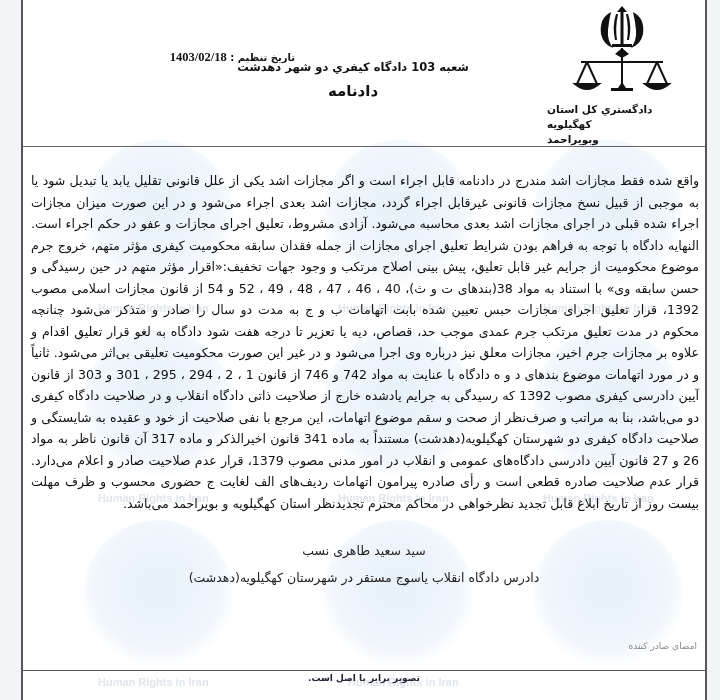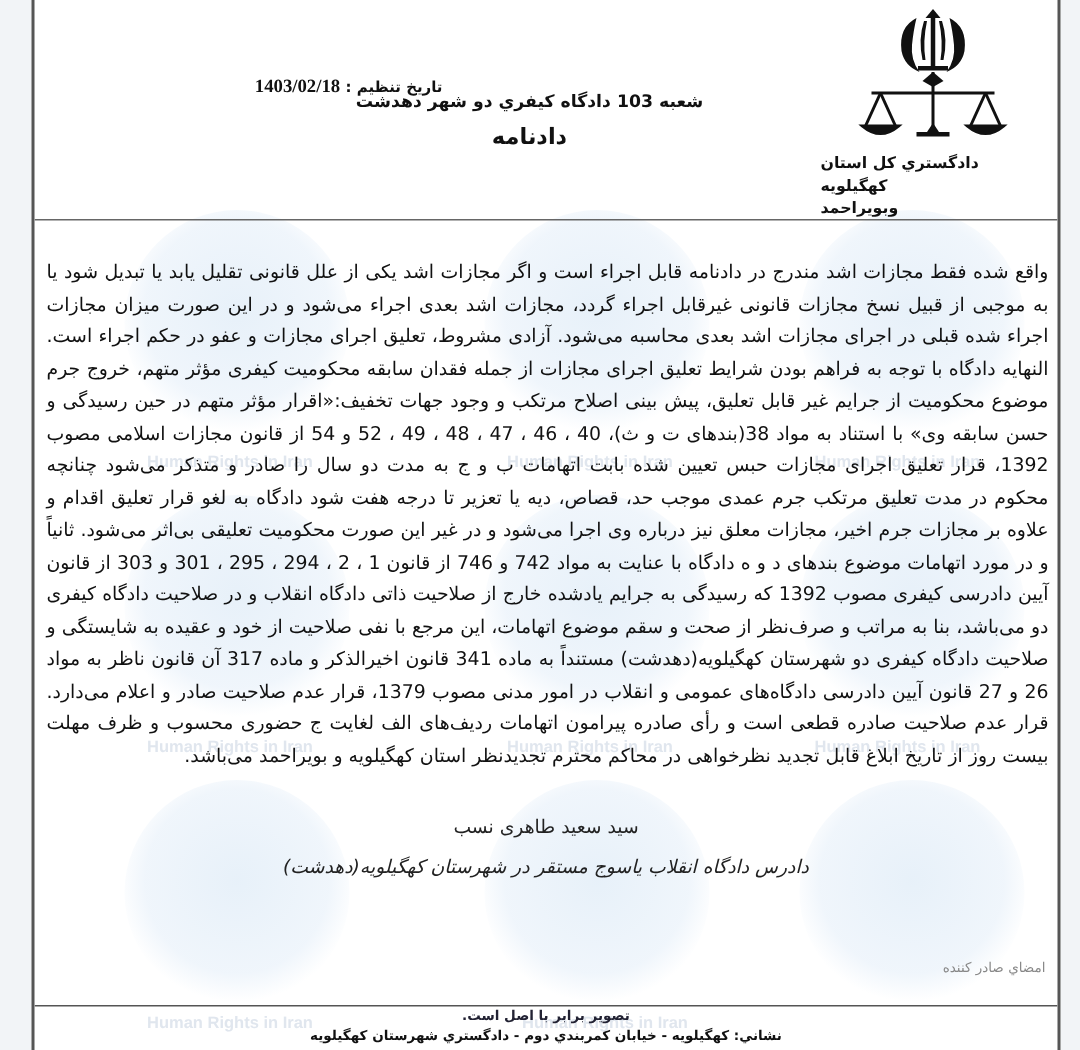--- a/index.html
+++ b/index.html
@@ -48,21 +48,21 @@
   .meta-row { font-size: 10px; font-weight: bold; color: #111; line-height: 14px; white-space: nowrap; }
   .meta-row .num { font-family: "Liberation Serif", serif; font-size: 12.5px; font-weight: bold; }
   .body-text {
     position: absolute; left: 8px; top: 148px; width: 668px;
     direction: rtl; text-align: justify; text-align-last: right;
     font-family: "DejaVu Sans", sans-serif; font-size: 12.6px; line-height: 21.5px; color: #111; margin-top: 22px;
   }
   .body-text p { margin: 0; }
   .signature { position: absolute; left: 0; width: 100%; text-align: center; direction: rtl; color: #222; }
   .sig-name { top: 543px; font-size: 12.5px; }
-  .sig-title { top: 570px; font-size: 12.5px; font-style: italic; }
+  .sig-title { top: 570px; font-size: 12.5px; }
   .sign-label {
     position: absolute; right: 8px; top: 641px; direction: rtl;
     font-size: 9px; color: #888;
   }
   .footer-line { position: absolute; left: 0; top: 670px; width: 100%; border-top: 1px solid #555; }
   .footer {
     position: absolute; right: 0; top: 672px; width: 100%; direction: rtl; text-align: center;
     font-size: 9px; font-weight: bold; color: #111; line-height: 13px;
   }
   .footer .certified { color: #223; }
@@ -137,15 +137,14 @@
     <p>واقع شده فقط مجازات اشد مندرج در دادنامه قابل اجراء است و اگر مجازات اشد یکی از علل قانونی تقلیل یابد یا تبدیل شود یا به موجبی از قبیل نسخ مجازات قانونی غیرقابل اجراء گردد، مجازات اشد بعدی اجراء می‌شود و در این صورت میزان مجازات اجراء شده قبلی در اجرای مجازات اشد بعدی محاسبه می‌شود. آزادی مشروط، تعلیق اجرای مجازات و عفو در حکم اجراء است. النهایه دادگاه با توجه به فراهم بودن شرایط تعلیق اجرای مجازات از جمله فقدان سابقه محکومیت کیفری مؤثر متهم، خروج جرم موضوع محکومیت از جرایم غیر قابل تعلیق، پیش بینی اصلاح مرتکب و وجود جهات تخفیف:«اقرار مؤثر متهم در حین رسیدگی و حسن سابقه وی» با استناد به مواد 38(بندهای ت و ث)، 40 ، 46 ، 47 ، 48 ، 49 ، 52 و 54 از قانون مجازات اسلامی مصوب 1392، قرار تعلیق اجرای مجازات حبس تعیین شده بابت اتهامات ب و ج به مدت دو سال را صادر و متذکر می‌شود چنانچه محکوم در مدت تعلیق مرتکب جرم عمدی موجب حد، قصاص، دیه یا تعزیر تا درجه هفت شود دادگاه به لغو قرار تعلیق اقدام و علاوه بر مجازات جرم اخیر، مجازات معلق نیز درباره وی اجرا می‌شود و در غیر این صورت محکومیت تعلیقی بی‌اثر می‌شود. ثانیاً و در مورد اتهامات موضوع بندهای د و ه دادگاه با عنایت به مواد 742 و 746 از قانون 1 ، 2 ، 294 ، 295 ، 301 و 303 از قانون آیین دادرسی کیفری مصوب 1392 که رسیدگی به جرایم یادشده خارج از صلاحیت ذاتی دادگاه انقلاب و در صلاحیت دادگاه کیفری دو می‌باشد، بنا به مراتب و صرف‌نظر از صحت و سقم موضوع اتهامات، این مرجع با نفی صلاحیت از خود و عقیده به شایستگی و صلاحیت دادگاه کیفری دو شهرستان کهگیلویه(دهدشت) مستنداً به ماده 341 قانون اخیرالذکر و ماده 317 آن قانون ناظر به مواد 26 و 27 قانون آیین دادرسی دادگاه‌های عمومی و انقلاب در امور مدنی مصوب 1379، قرار عدم صلاحیت صادر و اعلام می‌دارد. قرار عدم صلاحیت صادره قطعی است و رأی صادره پیرامون اتهامات ردیف‌های الف لغایت ج حضوری محسوب و ظرف مهلت بیست روز از تاریخ ابلاغ قابل تجدید نظرخواهی در محاکم محترم تجدیدنظر استان کهگیلویه و بویراحمد می‌باشد.</p>
   </div>
 
   <div class="signature sig-name">سید سعید طاهری نسب</div>
   <div class="signature sig-title">دادرس دادگاه انقلاب یاسوج مستقر در شهرستان کهگیلویه(دهدشت)</div>
   <div class="sign-label">امضاي صادر کننده</div>
 
   <div class="footer-line"></div>
   <div class="footer">
     <div class="certified">تصویر برابر با اصل است.</div>
-    <div>نشاني:  کهگیلویه - خیابان کمربندي دوم - دادگستري شهرستان کهگیلویه</div>
   </div>
 </div>
 
 </body></html>

